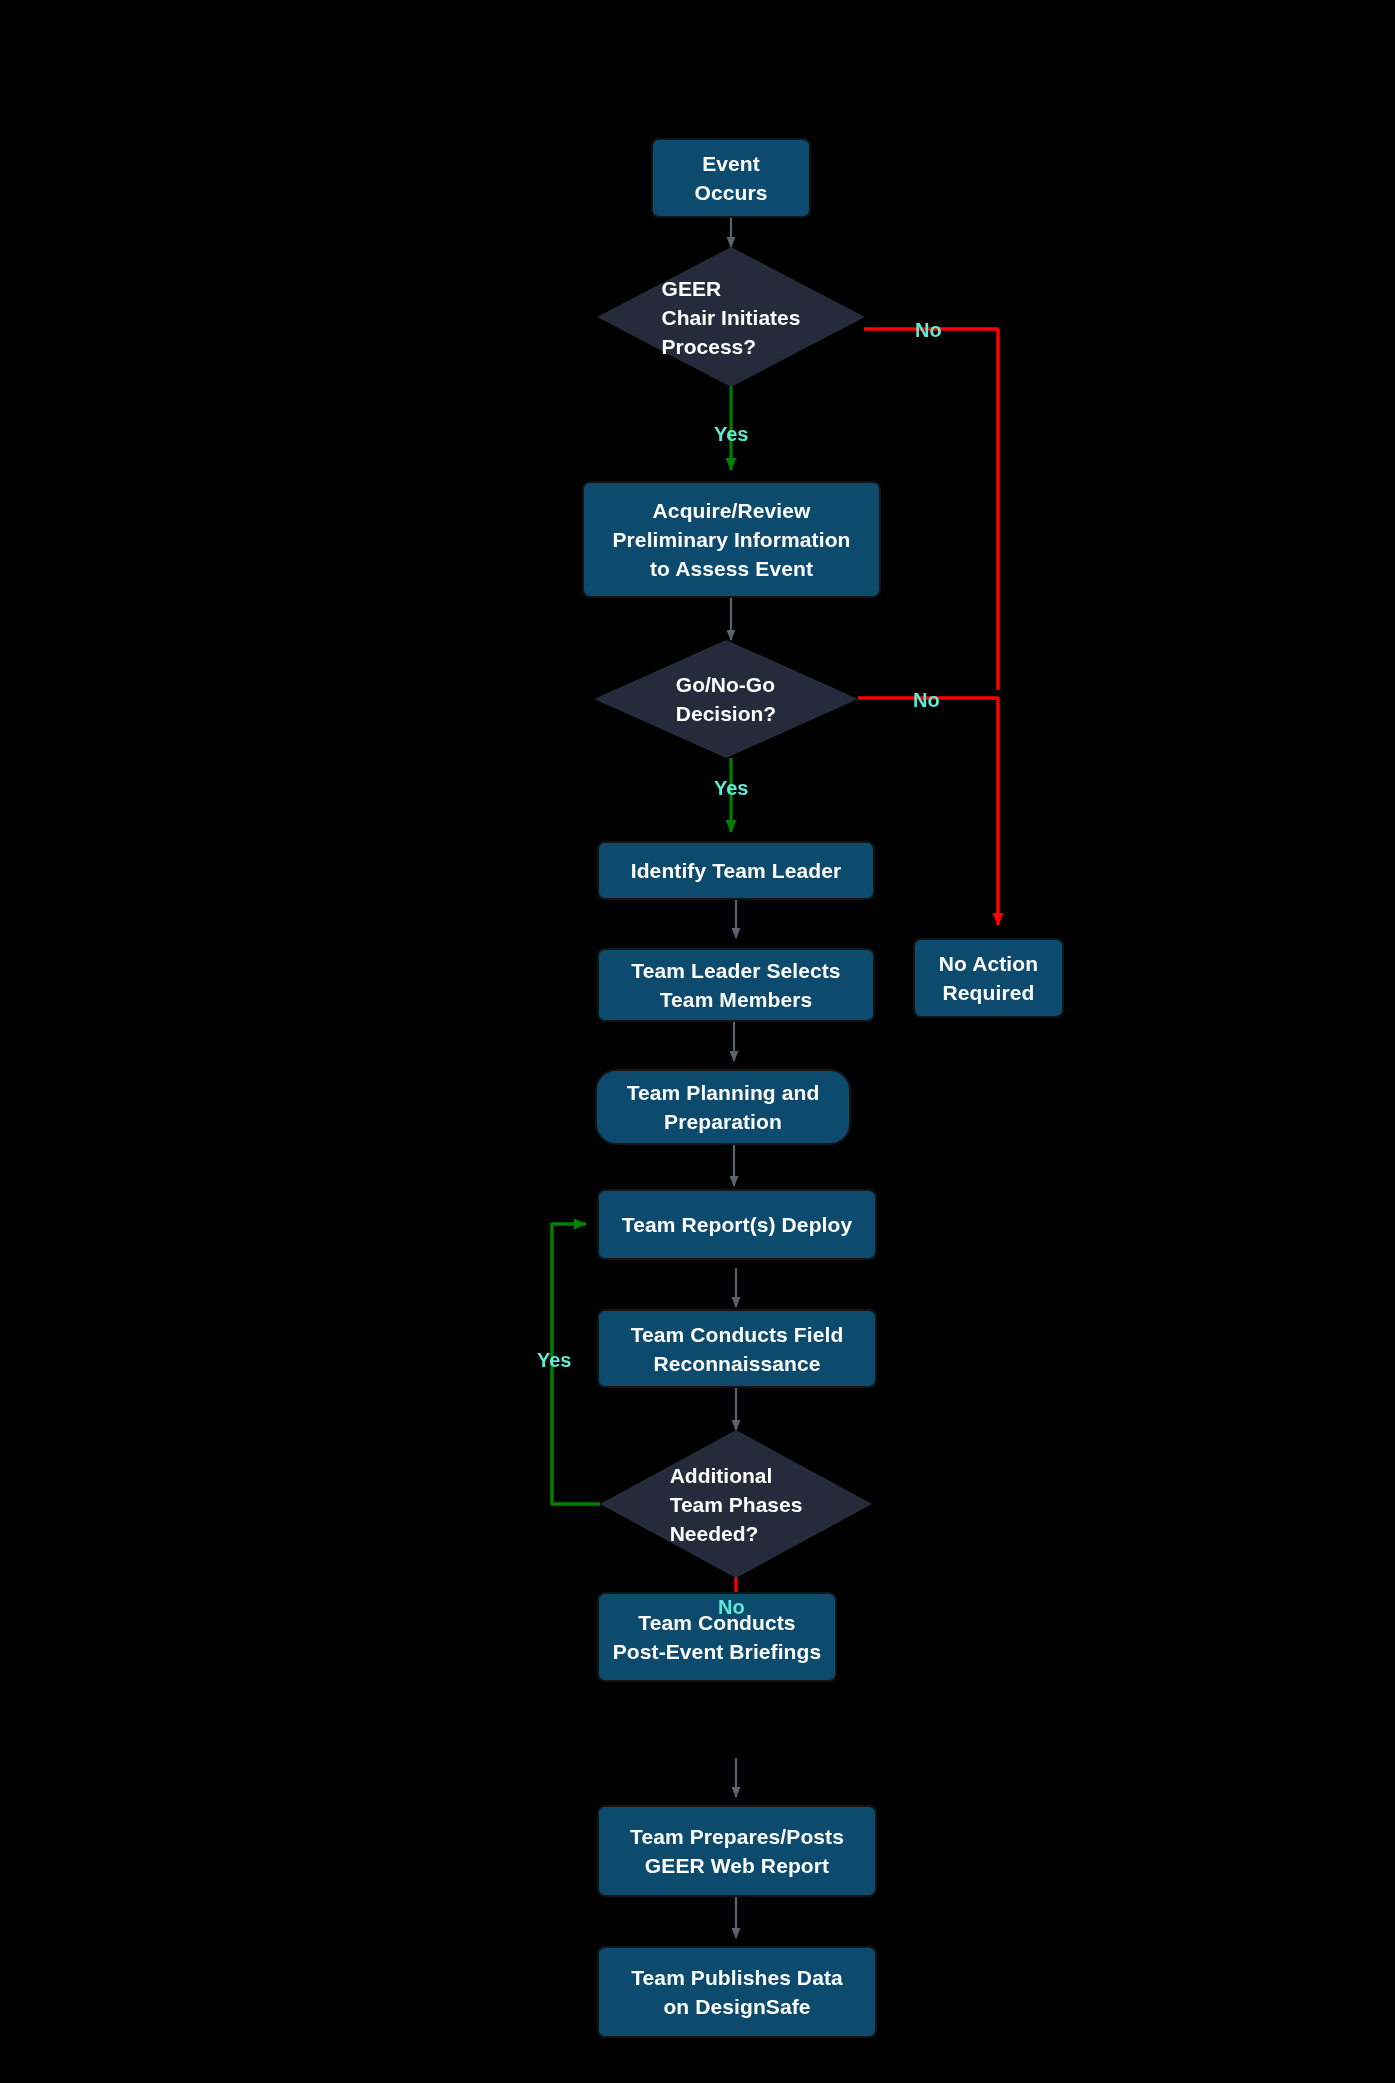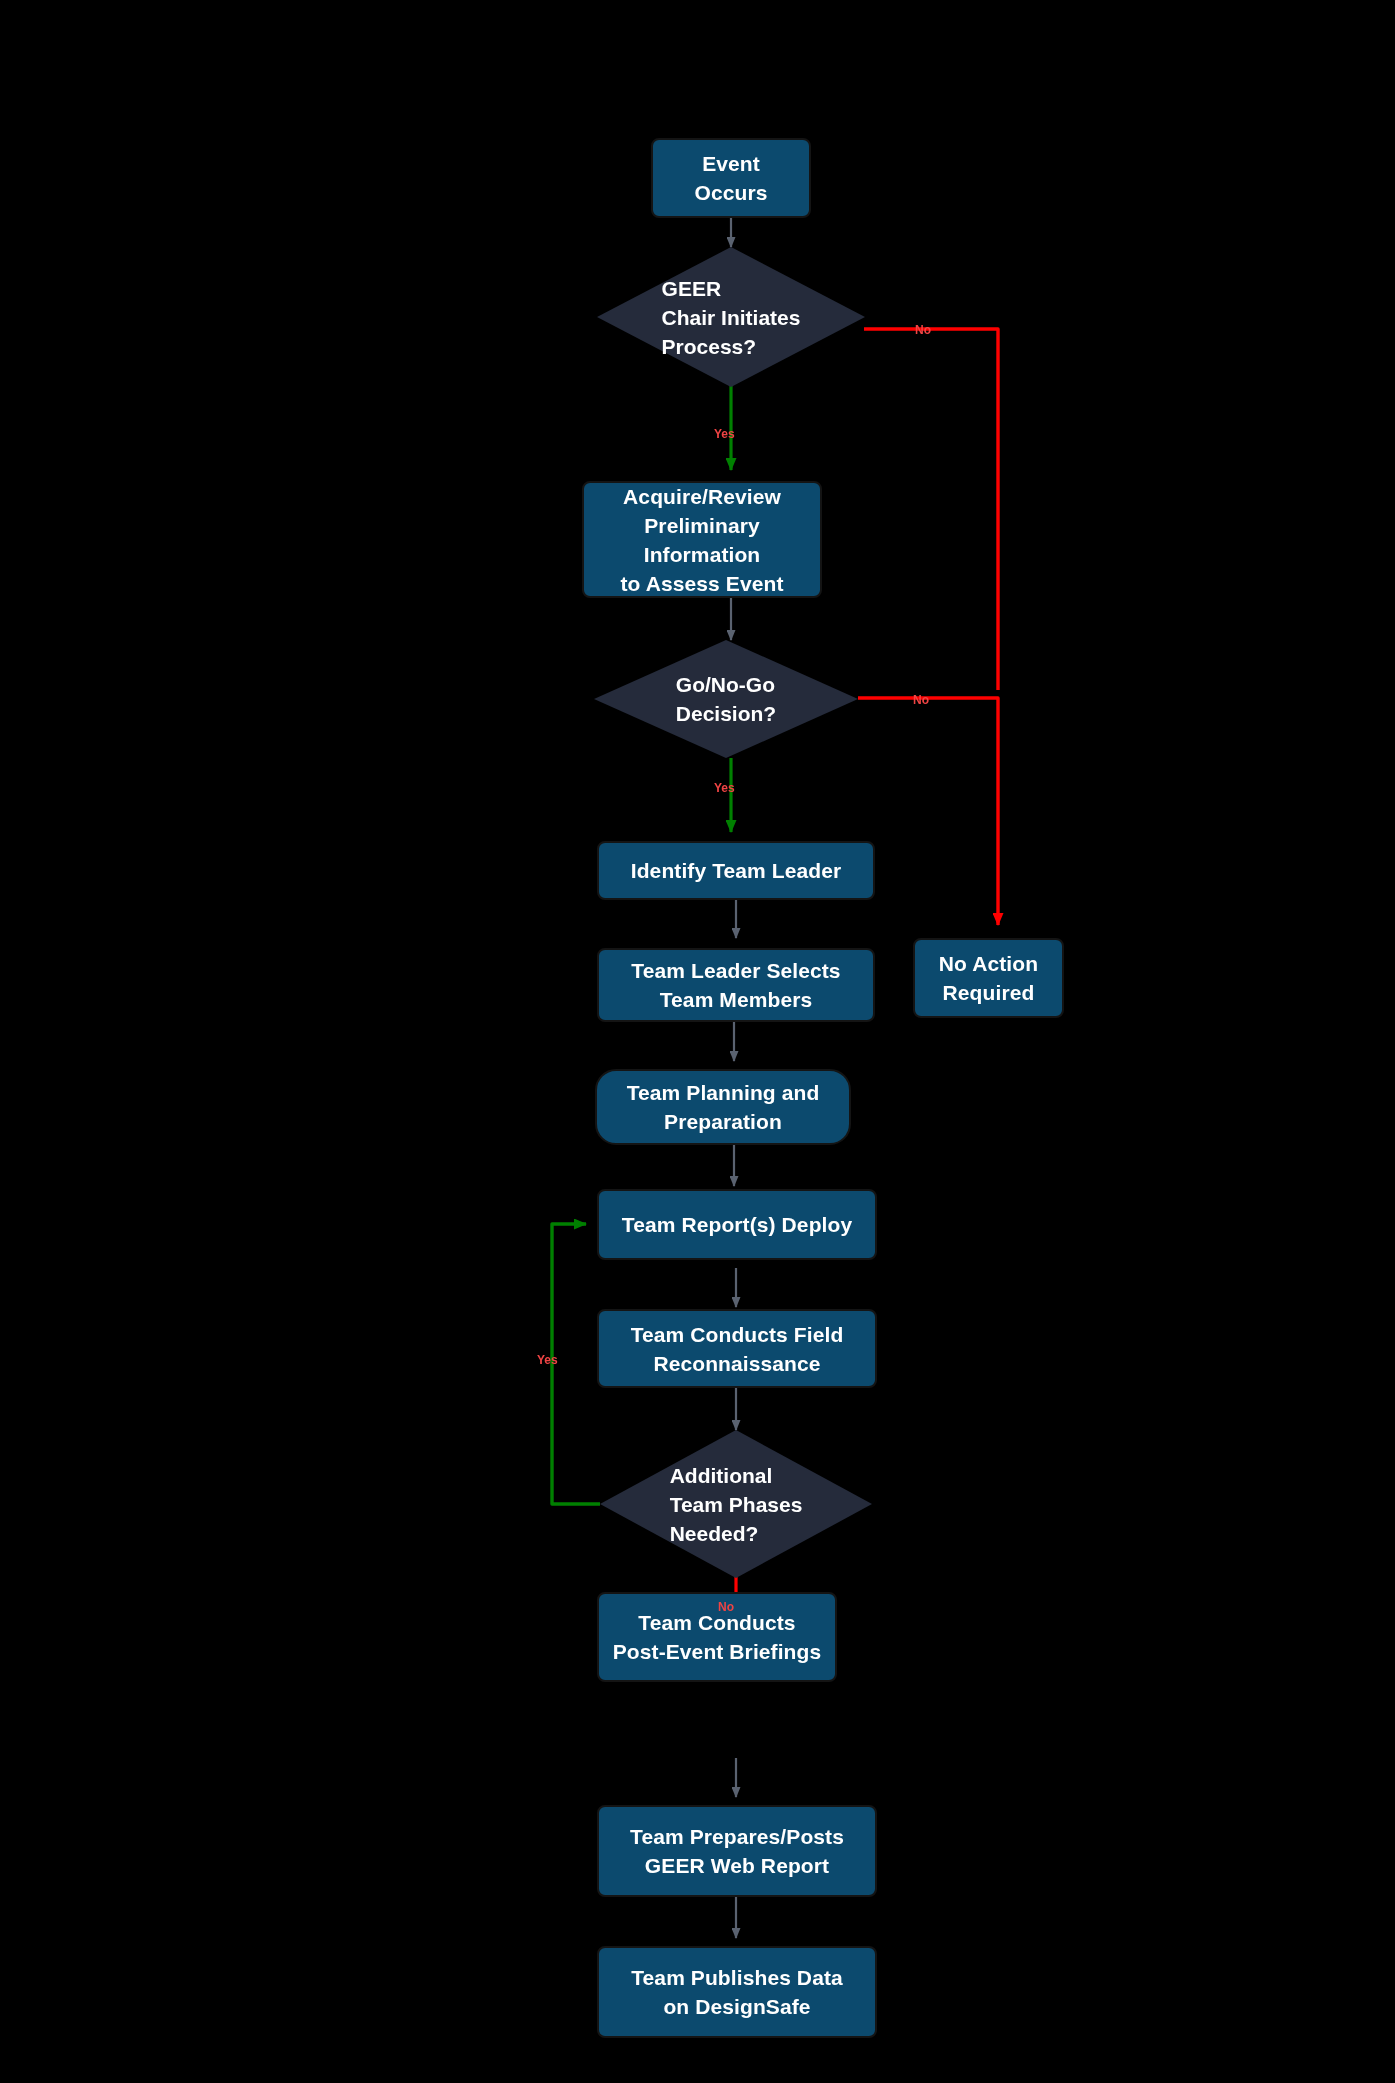--- a/index.html
+++ b/index.html
@@ -12,21 +12,21 @@
         justify-content:center;text-align:center;}
   .proc{background:#0c4a6e;border:2px solid #141414;border-radius:8px;
         color:#ffffff;font-weight:bold;font-size:21px;line-height:29px;
         letter-spacing:.1px;}
   .dec-wrap{position:absolute;display:flex;align-items:center;justify-content:center;}
   .dec-shape{position:absolute;left:0;top:0;width:100%;height:100%;
         background:#252b3b;clip-path:polygon(50% 0,100% 50%,50% 100%,0 50%);}
   .dec-label{position:relative;color:#ffffff;font-weight:bold;font-size:21px;
         line-height:29px;text-align:left;z-index:2;}
 
-  .elabel{position:absolute;color:#ef4444;font-weight:bold;font-size:12px;
+  .elabel{position:absolute;color:#5eead4;font-weight:bold;font-size:20px;
         line-height:20px;white-space:nowrap;}
 </style>
 </head>
 <body>
 
 <div id="stage">
 
   <svg id="edges" viewBox="0 0 1395 2083" xmlns="http://www.w3.org/2000/svg">
     <defs>
       <marker id="ahGray" markerWidth="11" markerHeight="9" refX="10" refY="4.5" orient="auto" markerUnits="userSpaceOnUse">
@@ -73,21 +73,21 @@
 
   <div class="node proc" style="left:651px;top:138px;width:160px;height:80px;">
     <span>Event<br>Occurs</span>
   </div>
 
   <div class="dec-wrap" style="left:597px;top:247px;width:268px;height:140px;">
     <div class="dec-shape"></div>
     <div class="dec-label">GEER<br>Chair Initiates<br>Process?</div>
   </div>
 
-  <div class="node proc" style="left:582px;top:481px;width:240px;height:117px;">
+  <div class="node proc" style="left:582px;top:481px;width:299px;height:117px;">
     <span>Acquire/Review<br>Preliminary Information<br>to Assess Event</span>
   </div>
 
   <div class="dec-wrap" style="left:594px;top:640px;width:264px;height:118px;">
     <div class="dec-shape"></div>
     <div class="dec-label">Go/No-Go<br>Decision?</div>
   </div>
 
   <div class="node proc" style="left:597px;top:948px;width:278px;height:74px;">
     <span>Team Leader Selects<br>Team Members</span>

